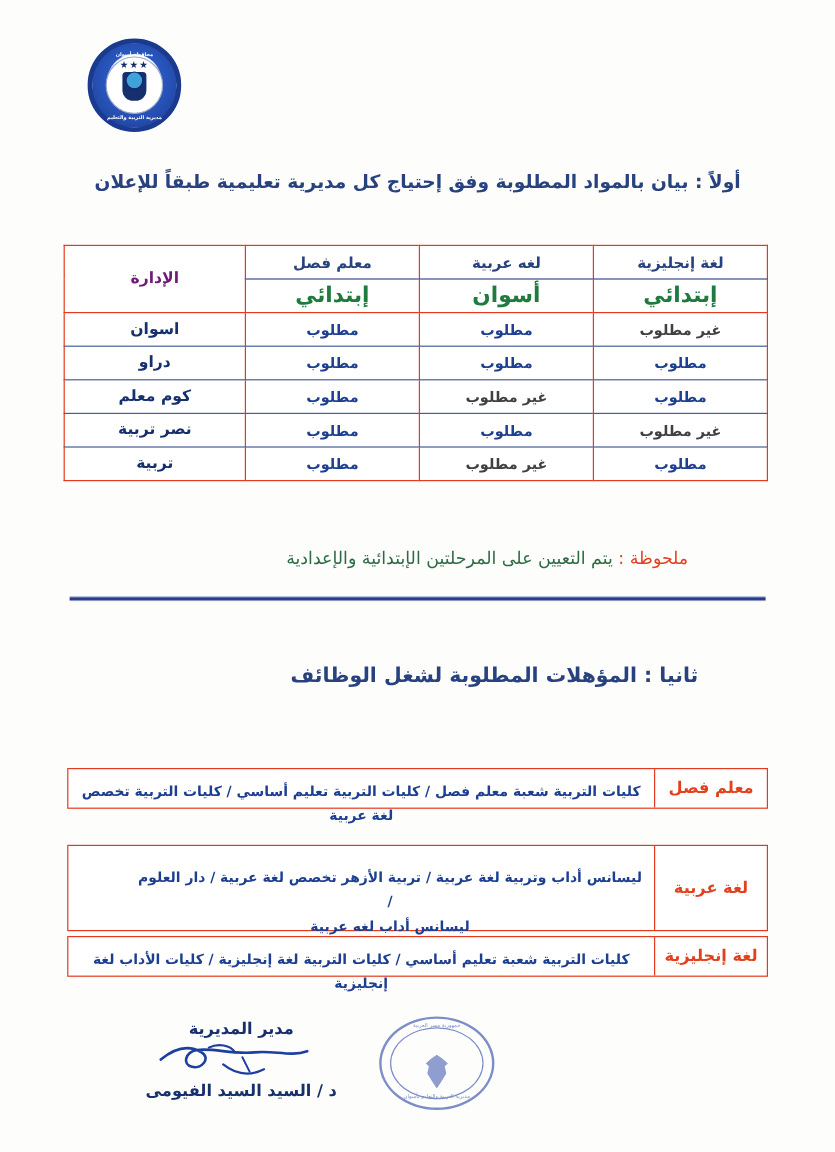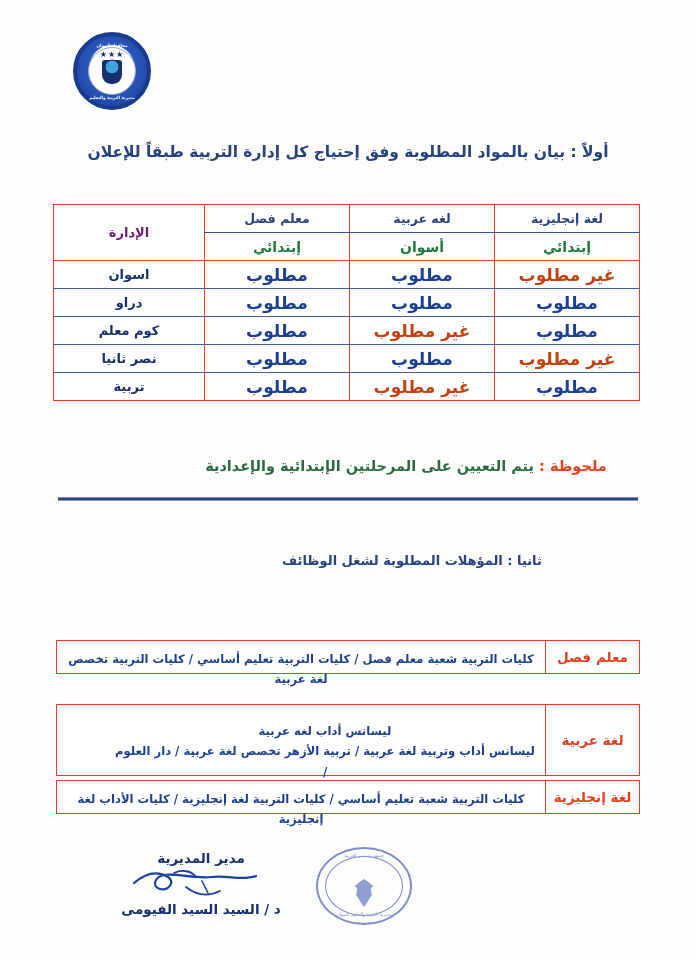--- a/index.html
+++ b/index.html
@@ -160,63 +160,63 @@
     font-weight: bold;
     color: #27427f;
     letter-spacing: 0px;
   }
   .heading-two {
     position: absolute;
     top: 553px;
     right: 0;
     width: 568px;
     text-align: center;
-    font-size: 13px;
+    font-size: 17px;
     font-weight: bold;
     color: #27427f;
   }
 
   
   .main-table {
     position: absolute;
     top: 204px;
     right: 56px;
     width: 584px;
     border-collapse: collapse;
     table-layout: fixed;
     background: #ffffff;
   }
   .main-table td, .main-table th {
     border: 1.6px solid #e33b1f;
     padding: 0;
     text-align: center;
     vertical-align: middle;
-    font-size: 17px;
+    font-size: 12px;
     font-weight: bold;
     height: 27px;
     background: #ffffff;
   }
   .main-table th.hdr-top {
     border-bottom: 1.6px solid #3a4f8a;
     color: #27427f;
     font-size: 12.5px;
   }
   .main-table th.hdr-sub {
     border-top: none;
     color: #1f7a3d;
-    font-size: 14px;
+    font-size: 18px;
   }
   .main-table th.hdr-idara {
     color: #701a75;
     font-size: 13px;
   }
   .col-idara { width: 150px; }
   .col-data  { width: 144px; }
   .cell-req  { color: #1d3f91; }
-  .cell-not  { color: #c2410c; }
+  .cell-not  { color: #404040; }
   .main-table tbody td {
     border-top: 1.2px solid #4a5e96;
     border-bottom: 1.2px solid #4a5e96;
     border-left: 1.6px solid #e33b1f;
     border-right: 1.6px solid #e33b1f;
   }
   .main-table tbody tr:last-child td {
     border-bottom: 1.8px solid #e33b1f;
   }
   .main-table tbody td.idara-cell {
@@ -226,21 +226,21 @@
   }
 
   
   .note-row {
     position: absolute;
     top: 458px;
     right: 0;
     width: 580px;
     text-align: center;
     font-size: 14.5px;
-    font-weight: bold;
+    font-weight: normal;
     white-space: nowrap;
   }
   .note-label { color: #e2401f; }
   .note-text  { color: #2c6b42; letter-spacing: 0.5px; }
 
   .divider {
     position: absolute;
     top: 497px;
     right: 58px;
     width: 580px;
@@ -381,21 +381,21 @@
         <div class="logo-inner"></div>
         <div class="logo-stars">★★★</div>
         <div class="logo-shield"></div>
         <div class="logo-globe"></div>
         <div class="logo-ribbon-bottom">مديرية التربية والتعليم</div>
       </div>
     </div>
 
   </div>
 
-  <div class="heading-one">أولاً : بيان بالمواد المطلوبة وفق إحتياج كل إدارة التربية طبقاً للإعلان</div>
+  <div class="heading-one">أولاً : بيان بالمواد المطلوبة وفق إحتياج كل مديرية تعليمية طبقاً للإعلان</div>
 
   <table class="main-table">
     <thead>
       <tr>
         <th class="hdr-top col-data">لغة إنجليزية</th>
         <th class="hdr-top col-data">لغه عربية</th>
         <th class="hdr-top col-data">معلم فصل</th>
         <th class="hdr-idara col-idara" rowspan="2">الإدارة</th>
       </tr>
       <tr>
@@ -420,21 +420,21 @@
       <tr>
         <td class="col-data cell-req">مطلوب</td>
         <td class="col-data cell-not">غير مطلوب</td>
         <td class="col-data cell-req">مطلوب</td>
         <td class="col-idara idara-cell">كوم معلم</td>
       </tr>
       <tr>
         <td class="col-data cell-not">غير مطلوب</td>
         <td class="col-data cell-req">مطلوب</td>
         <td class="col-data cell-req">مطلوب</td>
-        <td class="col-idara idara-cell">نصر ثانيا</td>
+        <td class="col-idara idara-cell">نصر تربية</td>
       </tr>
       <tr>
         <td class="col-data cell-req">مطلوب</td>
         <td class="col-data cell-not">غير مطلوب</td>
         <td class="col-data cell-req">مطلوب</td>
         <td class="col-idara idara-cell">تربية</td>
       </tr>
     </tbody>
   </table>
 
@@ -449,22 +449,22 @@
   <div class="qual-box" id="qual-box-0">
     <div class="qual-label">معلم فصل</div>
     <div class="qual-text">
       <span>كليات التربية شعبة معلم فصل / كليات التربية تعليم أساسي / كليات التربية تخصص لغة عربية</span>
     </div>
   </div>
 
   <div class="qual-box" id="qual-box-1">
     <div class="qual-label">لغة عربية</div>
     <div class="qual-text">
+      <span>ليسانس أداب وتربية لغة عربية / تربية الأزهر تخصص لغة عربية / دار العلوم /</span>
       <span>ليسانس أداب لغه عربية</span>
-      <span>ليسانس أداب وتربية لغة عربية / تربية الأزهر تخصص لغة عربية / دار العلوم /</span>
     </div>
   </div>
 
   <div class="qual-box" id="qual-box-2">
     <div class="qual-label">لغة إنجليزية</div>
     <div class="qual-text">
       <span>كليات التربية شعبة تعليم أساسي / كليات التربية لغة إنجليزية / كليات الأداب لغة إنجليزية</span>
     </div>
   </div>
 

